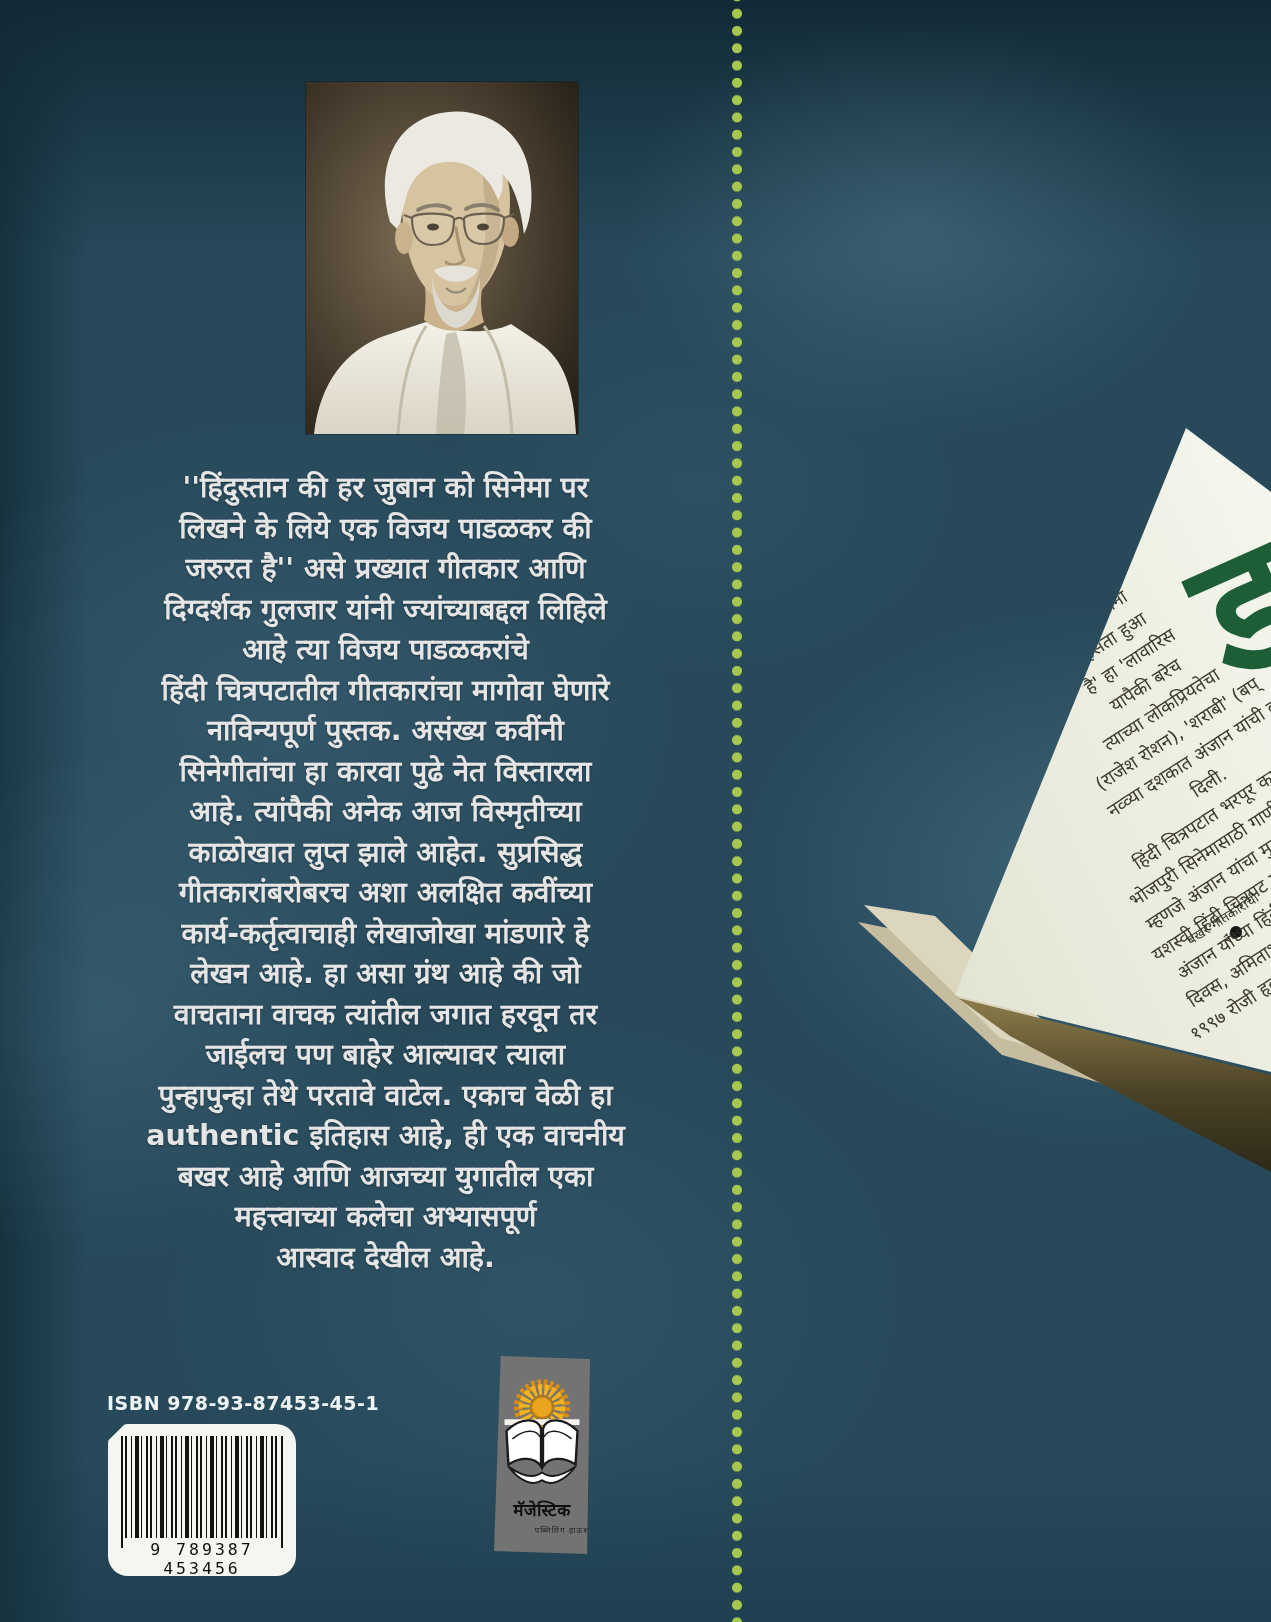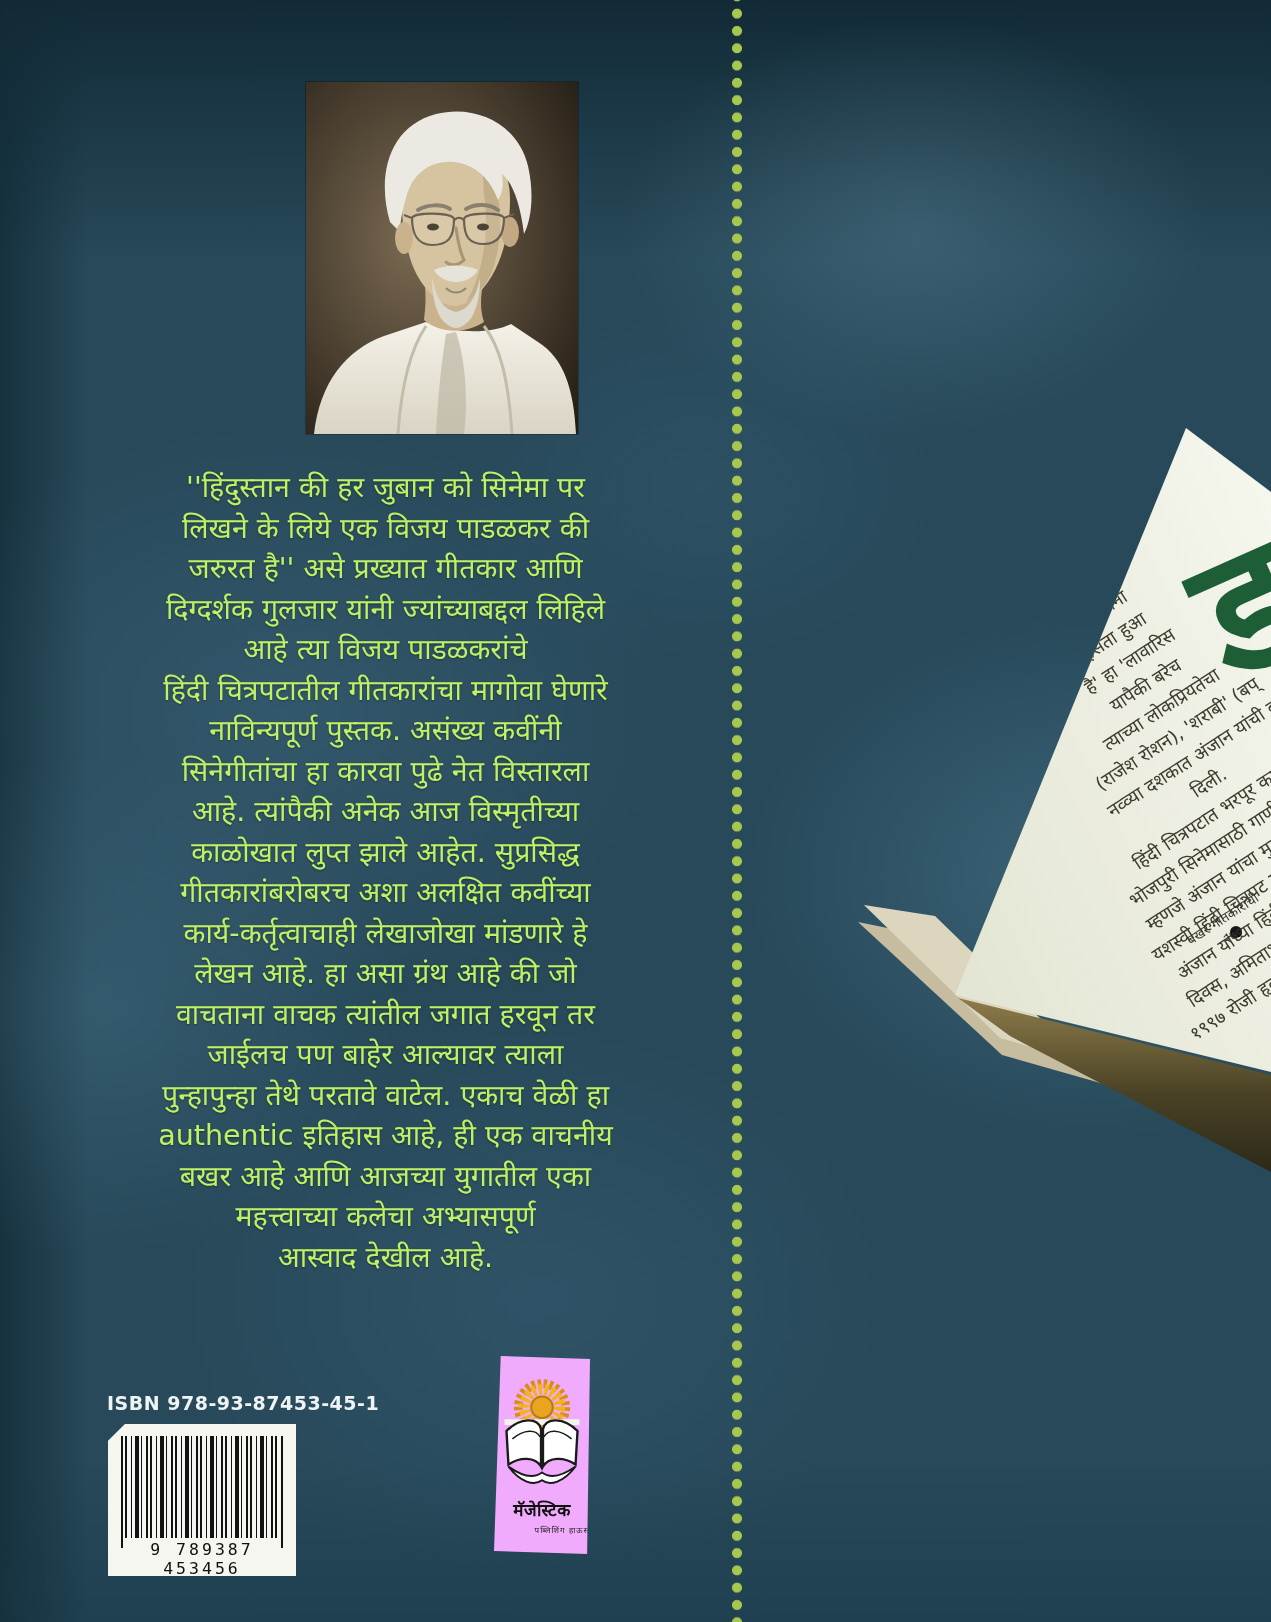--- a/index.html
+++ b/index.html
@@ -21,23 +21,24 @@
       linear-gradient(180deg, #122a36 0%, rgba(18,42,54,0) 16%),
       linear-gradient(90deg, #16323f 0%, rgba(22,50,63,0) 7%),
       linear-gradient(0deg, #1e4051 0%, rgba(30,64,81,0) 10%);
   }
   
   .portrait{position:absolute; left:306px; top:82px; width:272px; height:352px; box-shadow:0 0 0 1px rgba(0,0,0,.25);}
   .portrait svg{display:block; width:100%; height:100%;}
   
   .quote{
     position:absolute; left:98px; top:468px; width:575px;
-    color:#bef264; font-size:28.5px; line-height:40.5px;
+    color:#e5e5e5; font-size:28.5px; line-height:40.5px;
     text-align:center; white-space:pre-line;
     text-shadow:0 1px 2px rgba(0,0,0,.35);
+    font-weight:bold;
   }
   
   .dotted{
     position:absolute; left:728px; top:0; width:18px; height:1622px;
     background-image:radial-gradient(circle at 50% 50%, #a6c84e 4.6px, rgba(166,200,78,0) 5.4px);
     background-size:18px 17.3px; background-position:0 5px;
   }
   
   .book-area{position:absolute; left:850px; top:320px; width:421px; height:900px;}
   .book-area svg{position:absolute; inset:0; width:100%; height:100%;}
@@ -59,37 +60,38 @@
   .page-footer{
     position:absolute; left:298px; top:588px; width:160px;
     transform:rotate(-33deg); text-align:center;
     color:#34332a; font-size:13.5px; line-height:19px;
   }
   
   .isbn{position:absolute; left:107px; top:1392px; color:#eef3f4; font-size:19px; font-weight:bold; letter-spacing:.5px;}
   .barcode{
     position:absolute; left:108px; top:1424px; width:188px; height:152px; background:#f6f6f0;
     clip-path:polygon(0 11%, 9% 0, 100% 0, 100% 100%, 0 100%);
+    border-radius:20px;
   }
   .bars{
     position:absolute; left:13px; right:13px; top:12px; height:102px;
     background:repeating-linear-gradient(90deg,
       #121212 0 2px, #f6f6f0 2px 4px, #121212 4px 6px, #f6f6f0 6px 10px,
       #121212 10px 11px, #f6f6f0 11px 14px, #121212 14px 18px, #f6f6f0 18px 20px,
       #121212 20px 21px, #f6f6f0 21px 25px);
   }
   .bars:before{content:""; position:absolute; left:0; top:0; bottom:-10px; width:2px; background:#121212;}
   .bars:after{content:""; position:absolute; right:0; top:0; bottom:-10px; width:2px; background:#121212;}
   .bar-digits{
     position:absolute; left:6px; right:6px; top:116px; text-align:center;
     color:#101010; font-size:16.5px; letter-spacing:3px; font-family:"DejaVu Sans Mono","Liberation Mono",monospace;
   }
   
   .pub-logo{
-    position:absolute; left:494px; top:1356px; width:96px; height:198px; background:#f0abfc;
+    position:absolute; left:494px; top:1356px; width:96px; height:198px; background:#737373;
     clip-path:polygon(7% 0, 100% 1.5%, 97% 100%, 0 98.5%);
   }
   .pub-logo svg{display:block; width:96px; height:148px;}
   .pub-name{color:#101010; font-size:17px; font-weight:bold; text-align:center; margin-top:-6px; letter-spacing:.5px;}
   .pub-tag{color:#222; font-size:8px; text-align:right; margin-top:3px; letter-spacing:1px;}
   
   .price{position:absolute; left:128px; top:1620px; color:#f0f4f2; font-size:30px; letter-spacing:1px;}
 </style>
 </head>
 <body>

